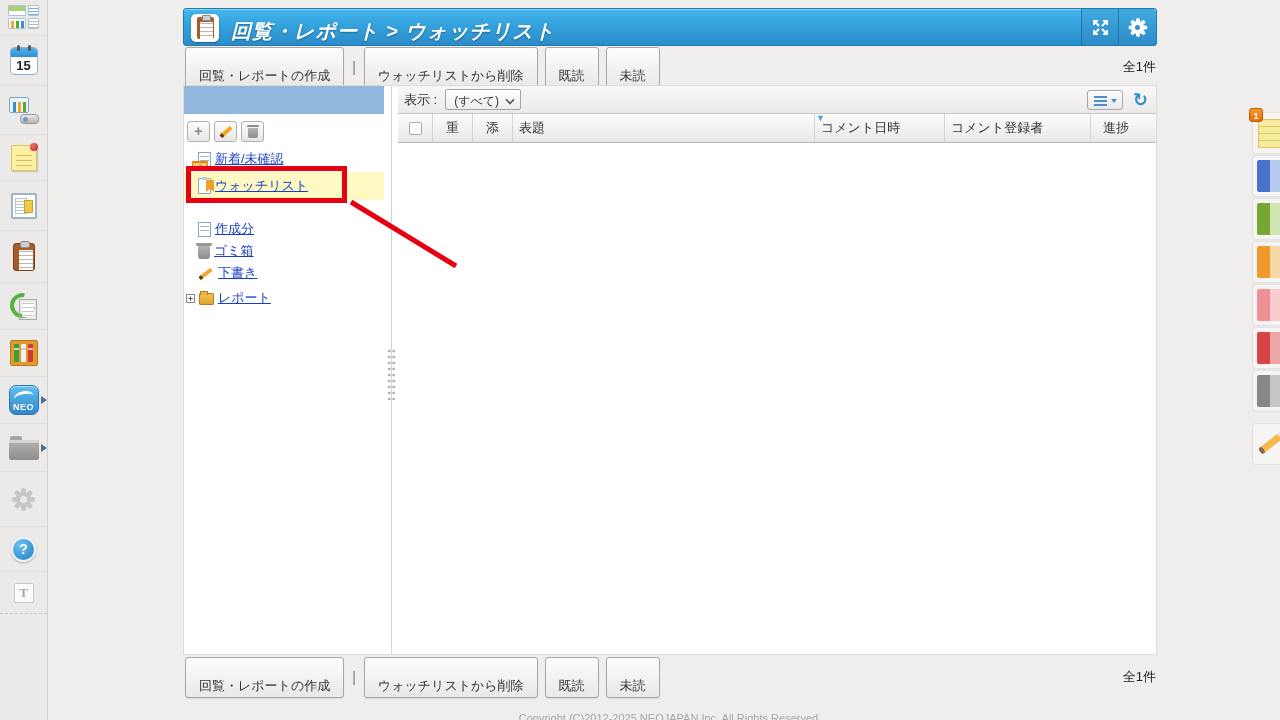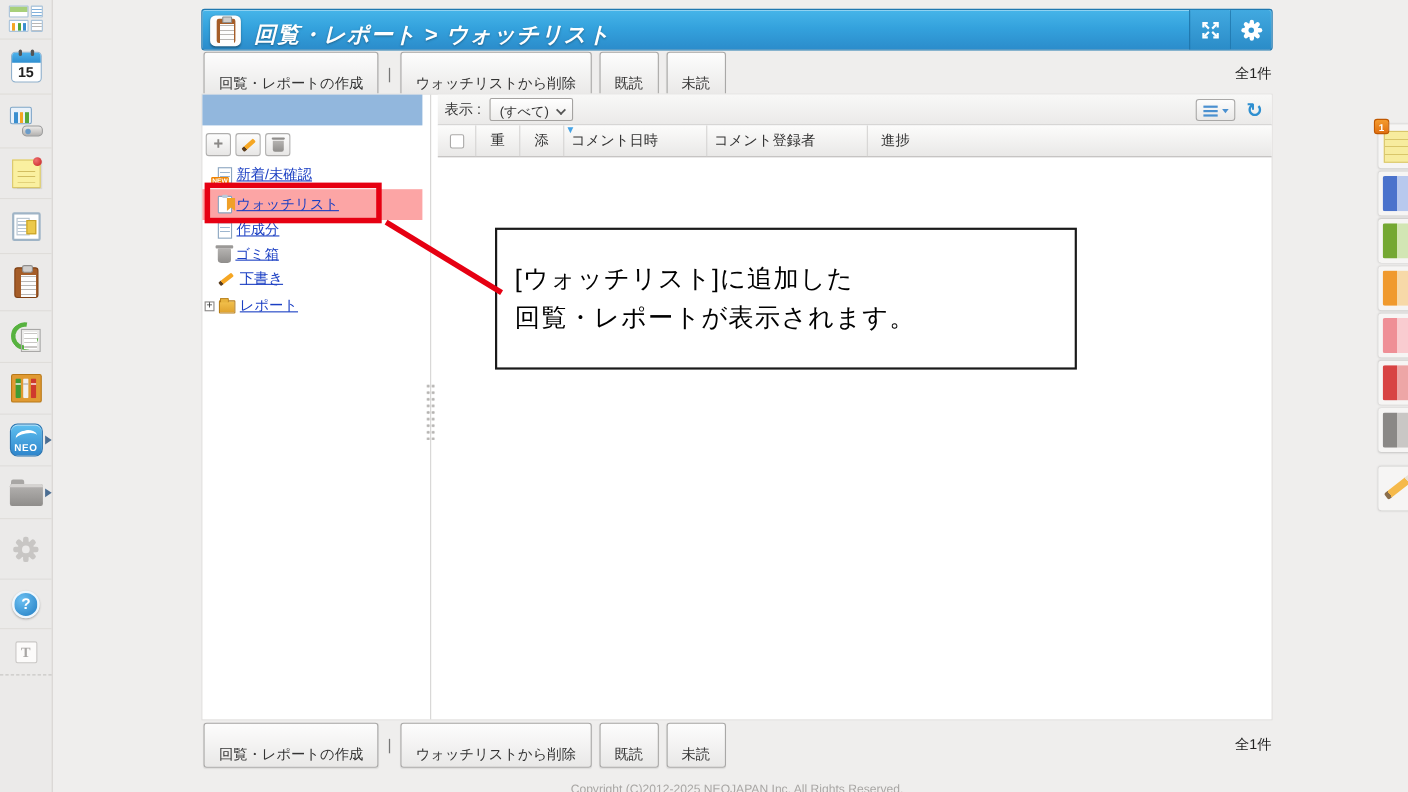--- a/index.html
+++ b/index.html
@@ -109,21 +109,21 @@
   .tree-panel { width:200px; position:relative; }
   .tree-header { height:28px; background:#92b7dd; }
   .tree-toolbar { height:30px; display:flex; align-items:center; gap:4px; padding:5px 0 0 3px; }
   .mini-btn { width:23px; height:21px; background:linear-gradient(#fdfdfd,#e7e6e5); border:1px solid #b0afae; border-radius:3px; position:relative; cursor:pointer; }
   .mini-plus { font-size:15px; font-weight:bold; color:#8a8886; text-align:center; line-height:18px; }
   .cssPencil { position:absolute; left:4px; top:8px; width:14px; height:4px; border-radius:1px; background:linear-gradient(90deg,#5a3d1e 0 3px,#f5a623 3px); transform:rotate(-42deg); }
   .cssTrash { position:absolute; left:6px; top:6px; width:10px; height:10px; background:linear-gradient(#b5b3b1,#8f8d8b); border-radius:0 0 2px 2px; }
   .cssTrash::before { content:''; position:absolute; left:-1px; top:-3px; width:12px; height:2px; background:#8f8d8b; border-radius:1px; }
   .tree-items { padding-top:6px; }
   .tree-item { display:flex; align-items:center; height:18px; margin-bottom:4px; padding-left:14px; cursor:pointer; }
-  .tree-item.selected { background:#fca5a5; height:28px; margin:2px 0 0; }
+  .tree-item.selected { background:#fef9c3; height:28px; margin:2px 0 20px; }
   .tree-item.root { padding-left:2px; margin-top:7px; }
   .tree-link { font-size:13px; color:#1b3fc3; text-decoration:underline; margin-left:4px; white-space:nowrap; cursor:pointer; }
   .t-doc { position:relative; width:13px; height:15px; background:#fff; border:1px solid #8aa5c0; background-image:repeating-linear-gradient(180deg,transparent 0 3px,#9db6cf 3px 4px); background-clip:content-box; padding:2px 1px; flex:none; }
   .new-badge { position:absolute; left:-7px; bottom:-3px; background:#f08300; color:#fff; font-size:6px; font-weight:bold; line-height:8px; padding:0 1px; border-radius:1px; }
   .t-watch { position:relative; width:13px; height:16px; background:#fff; border:1px solid #8aa5c0; border-radius:1px; flex:none; }
   .t-watch::before { content:''; position:absolute; left:3px; top:-2px; width:5px; height:3px; background:#b9cbda; border-radius:1px; }
   .t-watch::after { content:''; position:absolute; right:-4px; top:1px; width:8px; height:12px; background:#f0a028; clip-path:polygon(0 0,100% 0,100% 100%,50% 72%,0 100%); }
   .t-trash { position:relative; width:12px; height:13px; background:linear-gradient(#b5b3b1,#8f8d8b); border-radius:1px 1px 3px 3px; margin-top:2px; flex:none; }
   .t-trash::before { content:''; position:absolute; left:-2px; top:-3px; width:16px; height:3px; background:#9b9997; border-radius:1px; }
   .t-pencil { position:relative; width:16px; height:14px; flex:none; }
@@ -341,20 +341,21 @@
           <div class="filter-spacer"></div>
           <div class="hamburger"></div>
           <span class="refresh">↻</span>
         </div>
         <div class="grid-header">
           <div class="gc c-check">
               <div class="cbox"></div>
             </div>
           <div class="gc c-imp">重</div>
           <div class="gc c-att">添</div>
+          <div class="gc c-title">表題</div>
           <div class="gc c-date">
             <span class="sort-caret">▼</span>
             <span>コメント日時</span>
           </div>
           <div class="gc c-author">コメント登録者</div>
           <div class="gc c-prog">進捗</div>
         </div>
       </div>
     </div>
 
@@ -393,18 +394,14 @@
       <div class="rt-book" style="--sp:#8a8886;--cv:#c9c7c5"></div>
     </div>
   <div class="rtile" style="top:424px">
       <div class="rt-pencil"></div>
     </div>
 
   <div class="anno-redbox"></div>
   <svg class="anno-line" width="116" height="76">
     <line x1="5" y1="6" x2="110" y2="70" stroke="#e60012" stroke-width="5"></line>
   </svg>
-  <div class="callout">
-    <div>[ウォッチリスト]に追加した</div>
-    <div>回覧・レポートが表示されます。</div>
-  </div>
 
 </div>
 
 </body></html>

